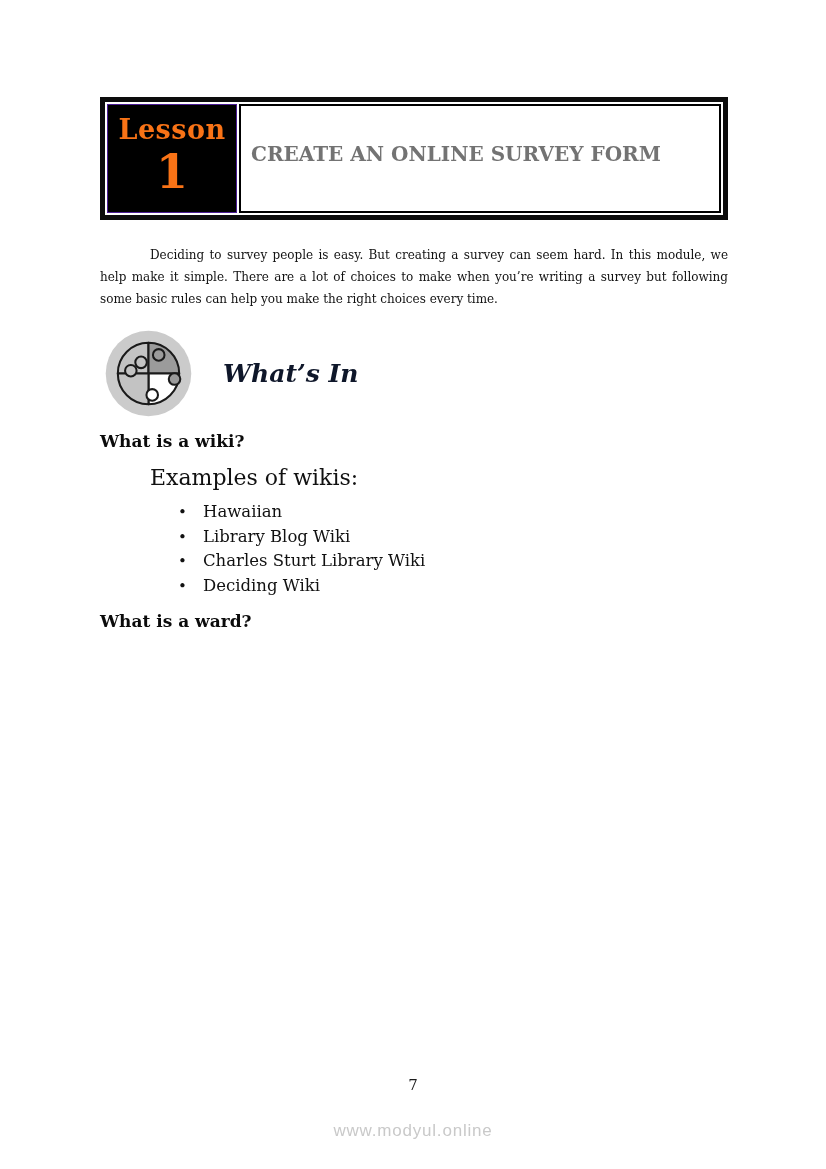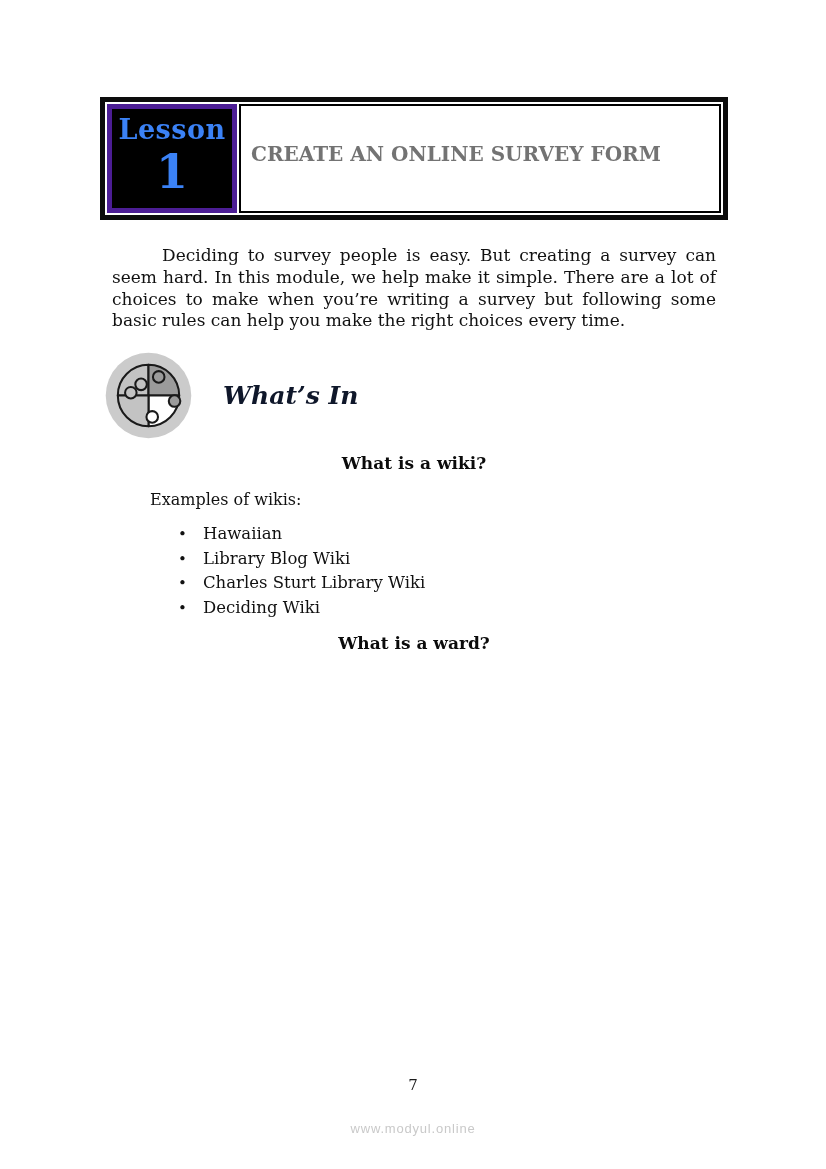--- a/index.html
+++ b/index.html
@@ -29,22 +29,22 @@
     background: #ffffff;
     padding: 2px;
     display: flex;
     gap: 2px;
     margin-bottom: 25px;
   }
   .lesson-cell {
     width: 130px;
     min-height: 109px;
     background: #000000;
-    color: #3b82f6;
-    border: 5px solid #4c1d95;
+    color: #f97316;
+    border: 1px solid #4c1d95;
     display: flex;
     flex-direction: column;
     align-items: center;
     justify-content: center;
     padding: 2px 0 8px 0;
   }
   .lesson-label {
     font-weight: bold;
     font-size: 27px;
     line-height: 32px;
@@ -65,25 +65,25 @@
   }
   .lesson-title {
     font-weight: bold;
     font-size: 20px;
     line-height: 37px;
     color: #737373;
   }
 
   
   .para {
-    font-size: 17px;
+    font-size: 12px;
     line-height: 21.8px;
     text-align: justify;
     text-indent: 50px;
-    margin: 12px;
+    margin: 0;
   }
 
   .whats-in-row {
     display: flex;
     align-items: center;
     margin-top: 17px;
     height: 93px;
   }
   .puzzle-wrap {
     width: 97px;
@@ -97,26 +97,25 @@
     margin-left: 26px;
     color: #0f172a;
   }
 
   .subheading {
     font-weight: bold;
     font-size: 17px;
     line-height: 22px;
     margin: 10px 0 0 0;
     color: #0b0b0b;
-    text-align: center;
   }
   .after-heading { margin-top: 9px; }
 
   .list-intro {
-    font-size: 16px;
+    font-size: 22px;
     line-height: 22px;
     margin: 15px 0 0 0;
     text-indent: 50px;
   }
 
   .bullet-list { margin: 11px 0 0 0; }
   .bullet-item {
     display: flex;
     align-items: baseline;
     margin-left: 78px;
@@ -141,21 +140,21 @@
     font-size: 15px;
     color: #1c1c1c;
   }
   .watermark {
     position: absolute;
     left: 0;
     right: 0;
     top: 1121px;
     text-align: center;
     font-family: "Liberation Sans", "DejaVu Sans", sans-serif;
-    font-size: 13px;
+    font-size: 17px;
     letter-spacing: 0.8px;
     color: #c9c9c9;
   }
 </style>
 </head>
 <body>
 
 <div class="page">
   <div class="content">
 

